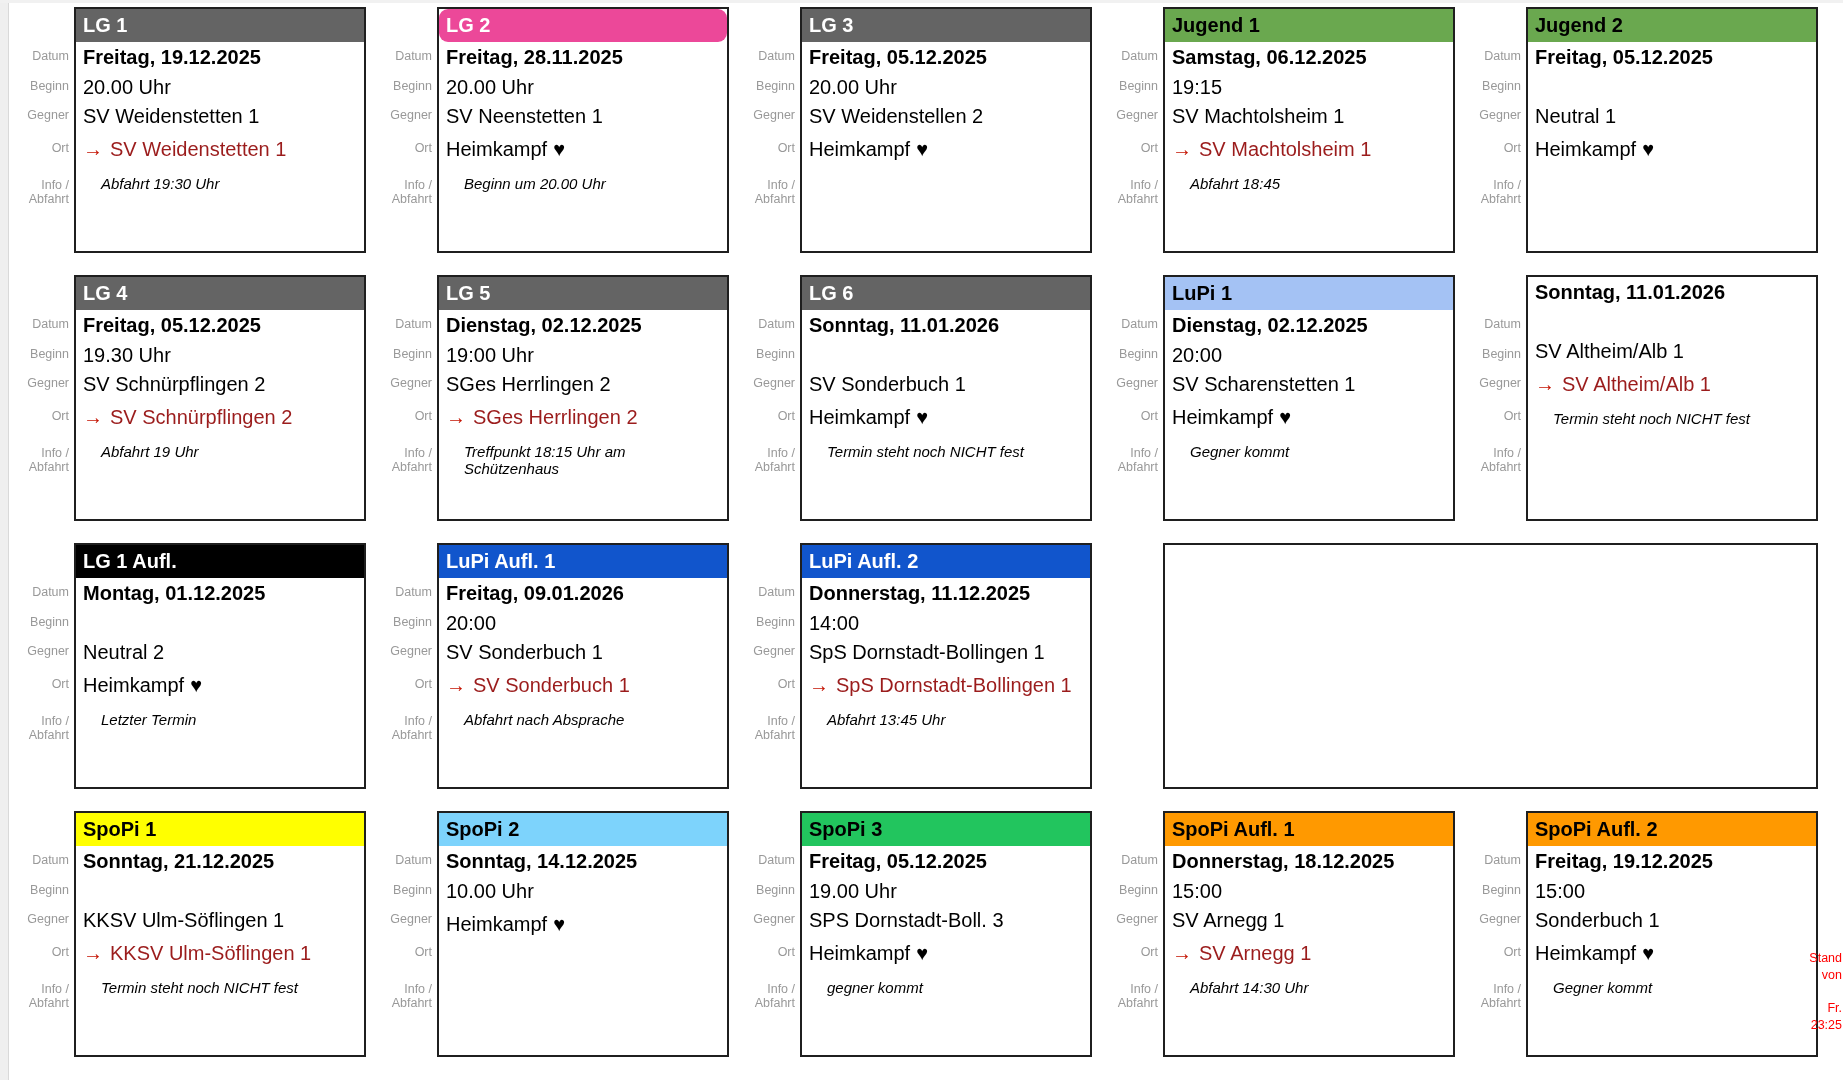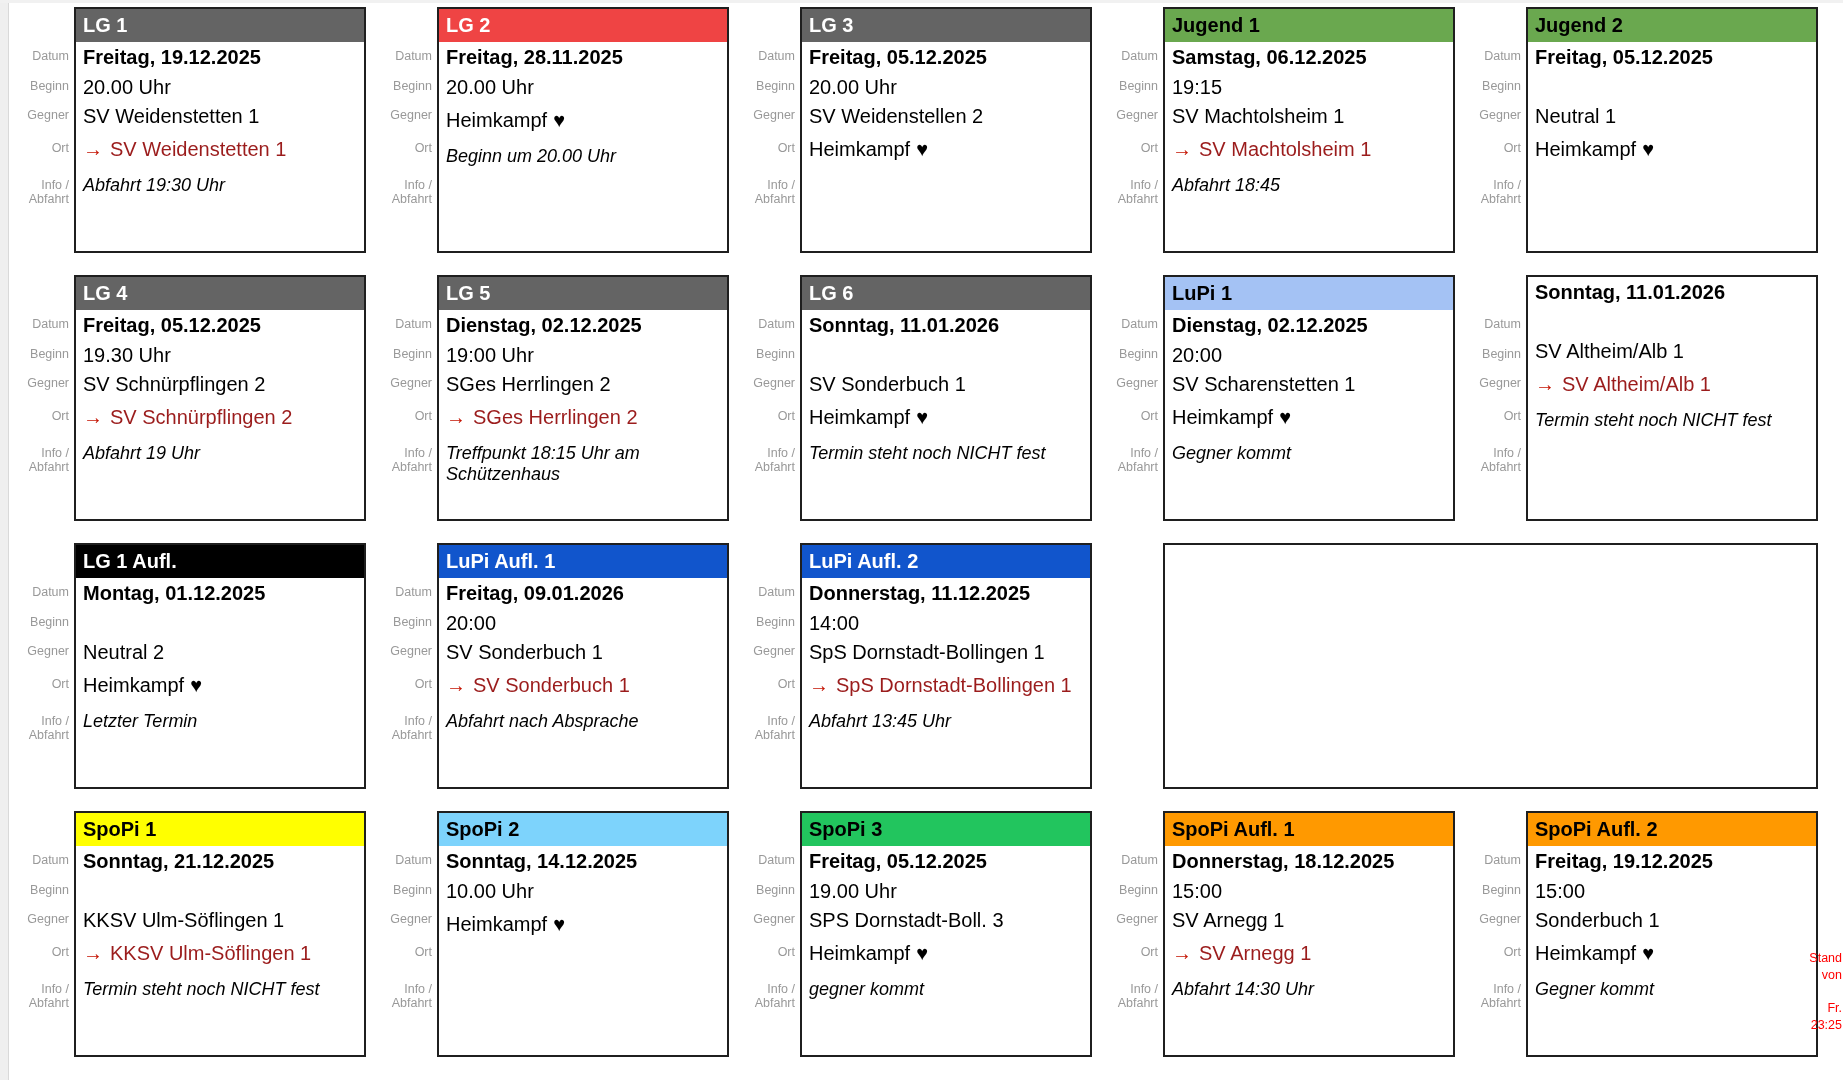--- a/index.html
+++ b/index.html
@@ -67,22 +67,22 @@
     font-size: 20px; color: #000000;
     display: flex; align-items: center;
     white-space: nowrap; overflow: visible;
   }
   .r-datum  { height: 31px; font-weight: bold; }
   .r-beginn { height: 29px; }
   .r-gegner { height: 29px; }
   .r-ort    { height: 31px; margin-top: 3px; }
   .r-info {
     flex: 1 1 auto;
-    padding: 10px 7px 0 7px;
-    font-size: 18px; font-style: italic; color: #000000;
+    padding: 10px 7px 0 25px;
+    font-size: 15px; font-style: italic; color: #000000;
     line-height: 1.15; white-space: normal;
     display: block;
   }
   .away-name  { color: #9b1c1c; }
   .away-arrow { color: #c41200; font-weight: bold; margin-right: 7px; }
   .heart { margin-left: 6px; }
 
   .empty-card { background: #ffffff; }
 
   .status-note {
@@ -132,23 +132,24 @@
       <div class="glabel g-datum">Datum</div>
       <div class="glabel g-beginn">Beginn</div>
       <div class="glabel g-gegner">Gegner</div>
       <div class="glabel g-ort">Ort</div>
       <div class="g-info">
         <div>Info /</div>
         <div>Abfahrt</div>
       </div>
     </div>
     <div class="card">
-      <div class="hdr" style="background: #ef4444; color: rgb(255, 255, 255);">LG 2</div>
+      <div class="hdr" style="background: #ec4899; color: rgb(255, 255, 255); border-radius: 9px;">LG 2</div>
       <div class="crow r-datum">Freitag, 28.11.2025</div>
       <div class="crow r-beginn">20.00 Uhr</div>
+      <div class="crow r-gegner">SV Neenstetten 1</div>
       <div class="crow r-ort">
 
         <span class="ort-text">Heimkampf</span>
         <span class="heart">♥</span>
       </div>
       <div class="r-info">Beginn um 20.00 Uhr</div>
     </div>
   </div>
 
   <div class="cell">

